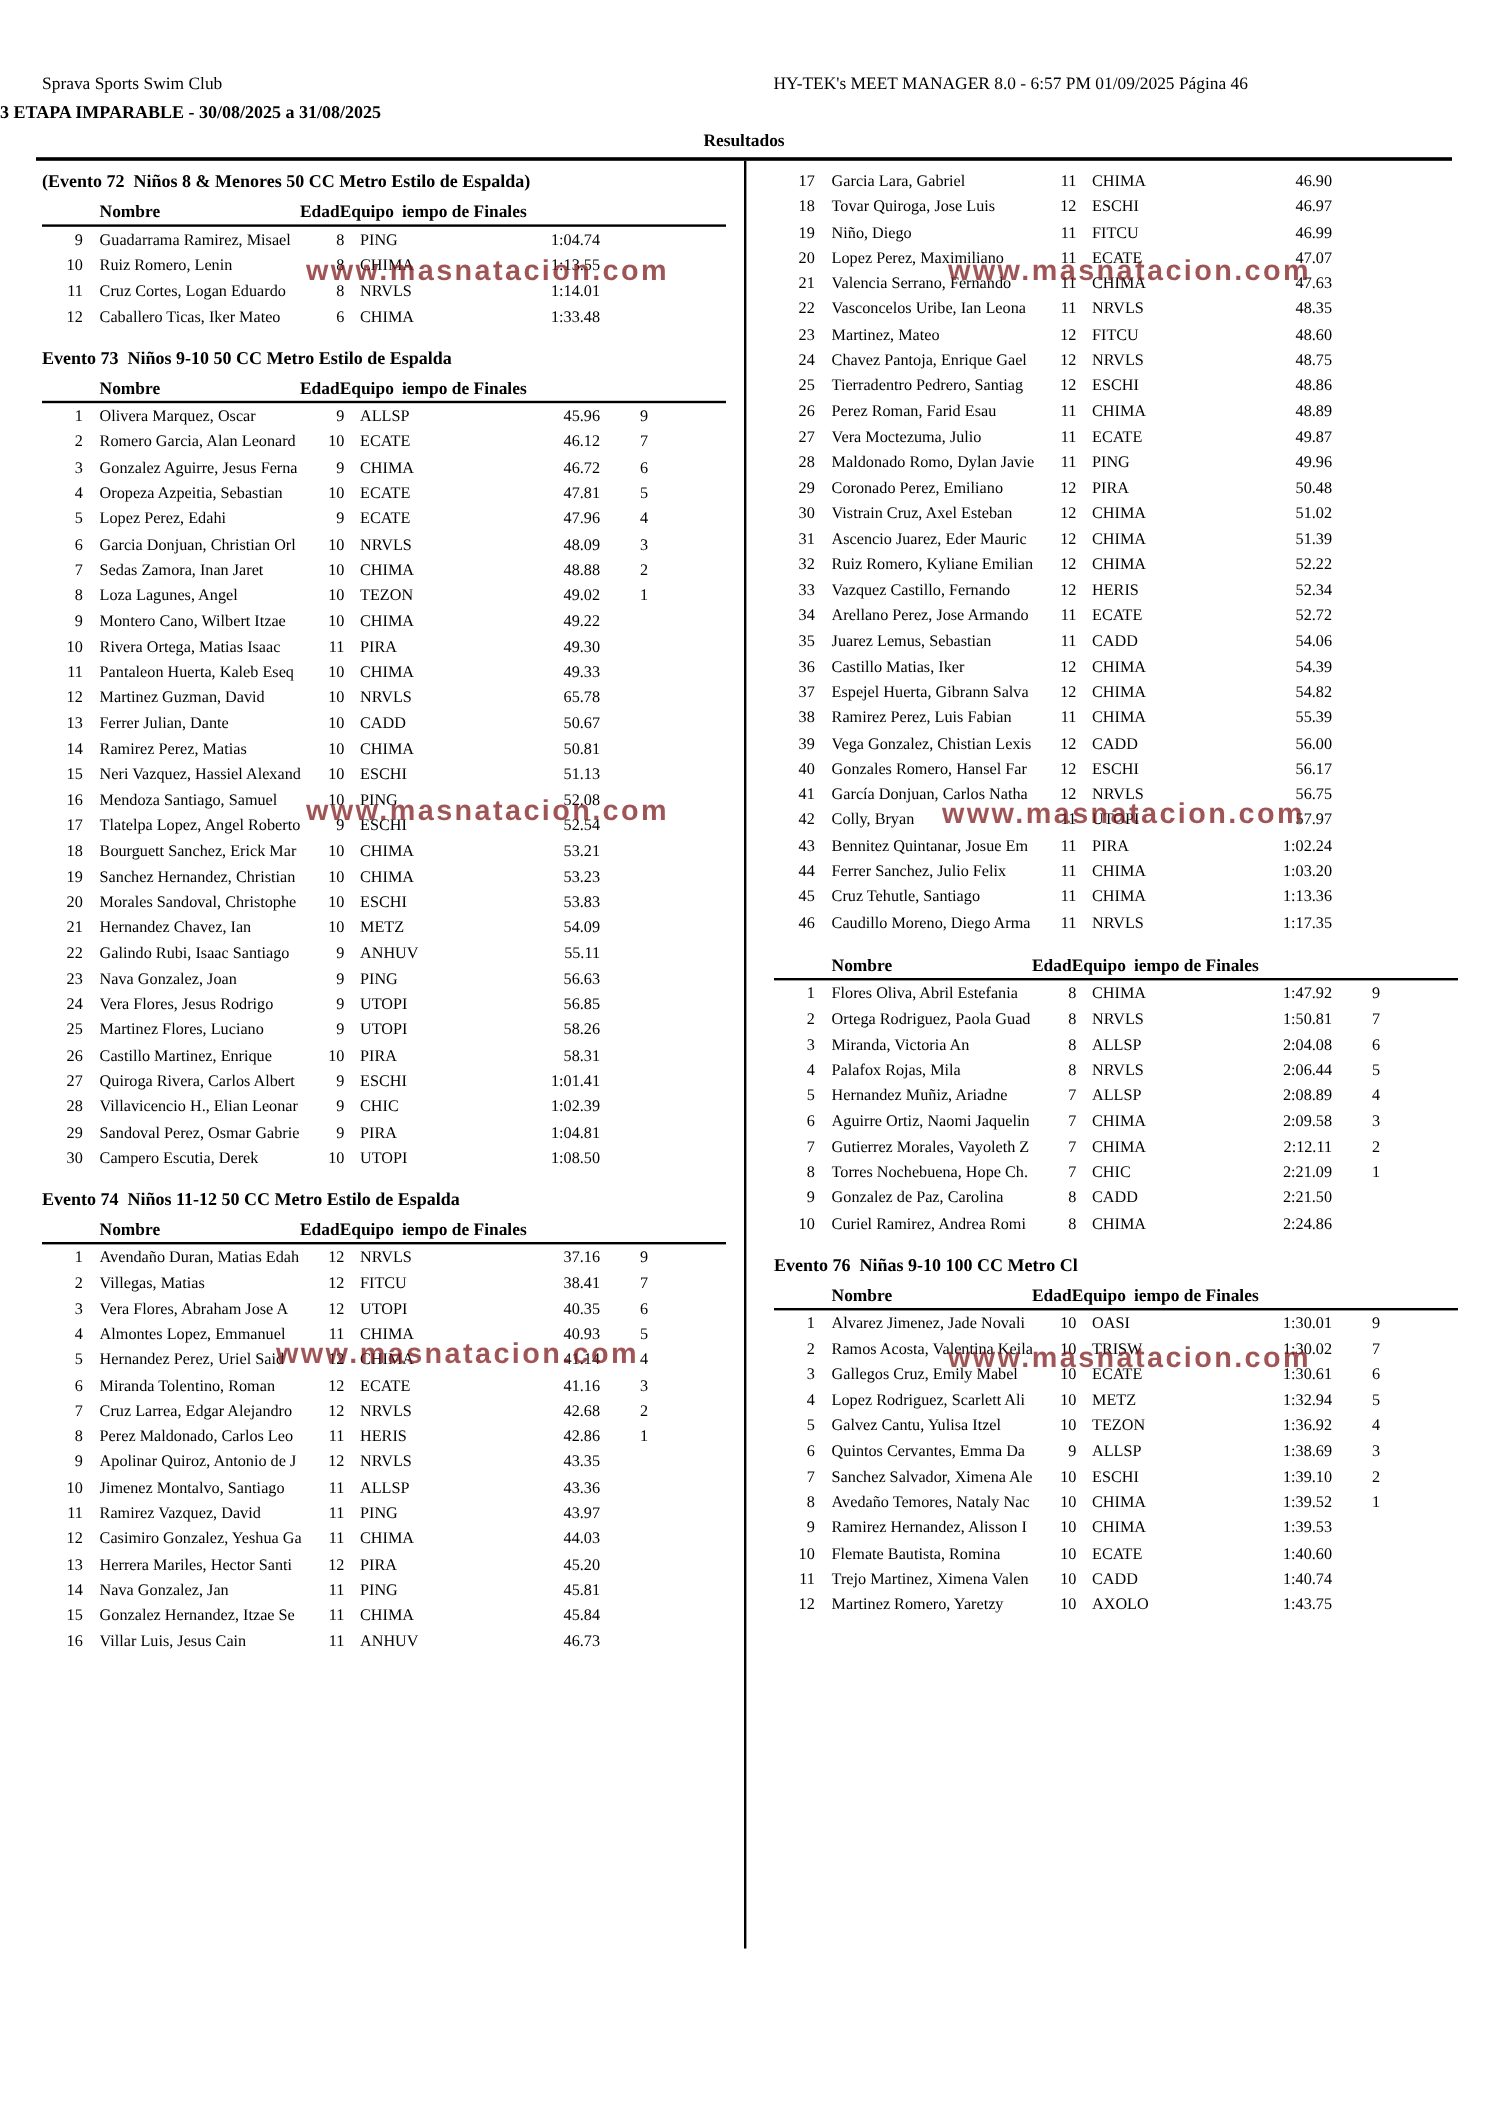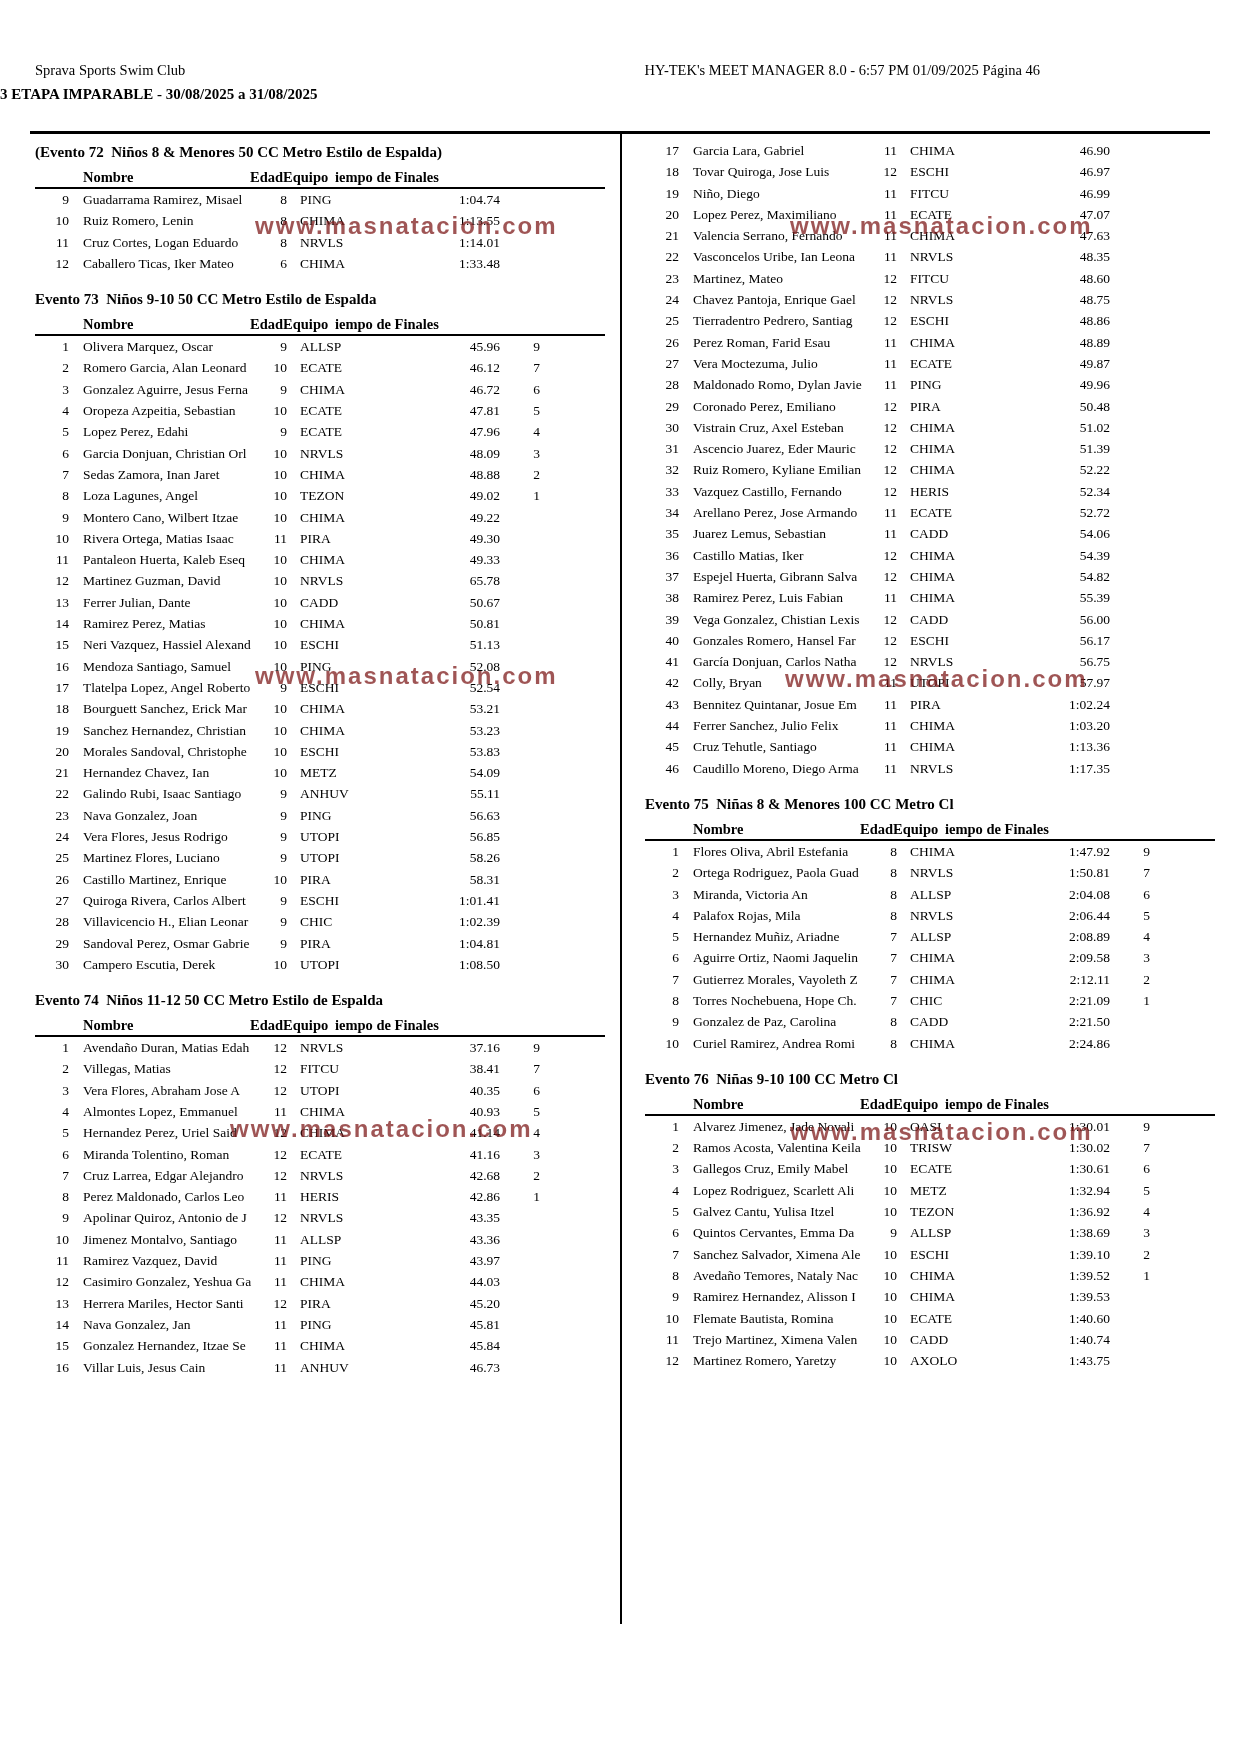--- a/index.html
+++ b/index.html
@@ -42,20 +42,21 @@
     pointer-events:none;
   }
 </style>
 </head>
 <body>
 
 <div class="page">
   <div class="hdr-left">Sprava Sports Swim Club</div>
   <div class="hdr-right">HY-TEK's MEET MANAGER 8.0 - 6:57 PM  01/09/2025  Página 46</div>
   <div class="hdr-meet">3 ETAPA IMPARABLE - 30/08/2025 a 31/08/2025</div>
+  <div class="hdr-results">Resultados</div>
   <div class="rule-top"></div>
   <div class="divider"></div>
 
   <div class="col col-left" id="col-left">
       <div class="section">
         <div class="event-title">(Evento 72  Niños 8 &amp; Menores 50 CC Metro Estilo de Espalda)</div>
         <div class="cols-header">
           <span class="ch-name">Nombre</span>
           <span class="ch-ageteam">EdadEquipo</span>
           <span class="ch-finals">iempo de Finales</span>
@@ -715,21 +716,20 @@
         <div class="row">
           <span class="rank">46</span>
           <span class="name">Caudillo Moreno, Diego Arma</span>
           <span class="age">11</span>
           <span class="team">NRVLS</span>
           <span class="time">1:17.35</span>
           <span class="pts"></span>
         </div>
       </div>
       <div class="section">
-        <div class="event-title">Evento 75  Niñas 8 &amp; Menores 100 CC Metro Cl</div>
         <div class="cols-header">
           <span class="ch-name">Nombre</span>
           <span class="ch-ageteam">EdadEquipo</span>
           <span class="ch-finals">iempo de Finales</span>
         </div>
         <div class="row">
           <span class="rank">1</span>
           <span class="name">Flores Oliva, Abril Estefania</span>
           <span class="age">8</span>
           <span class="team">CHIMA</span>

